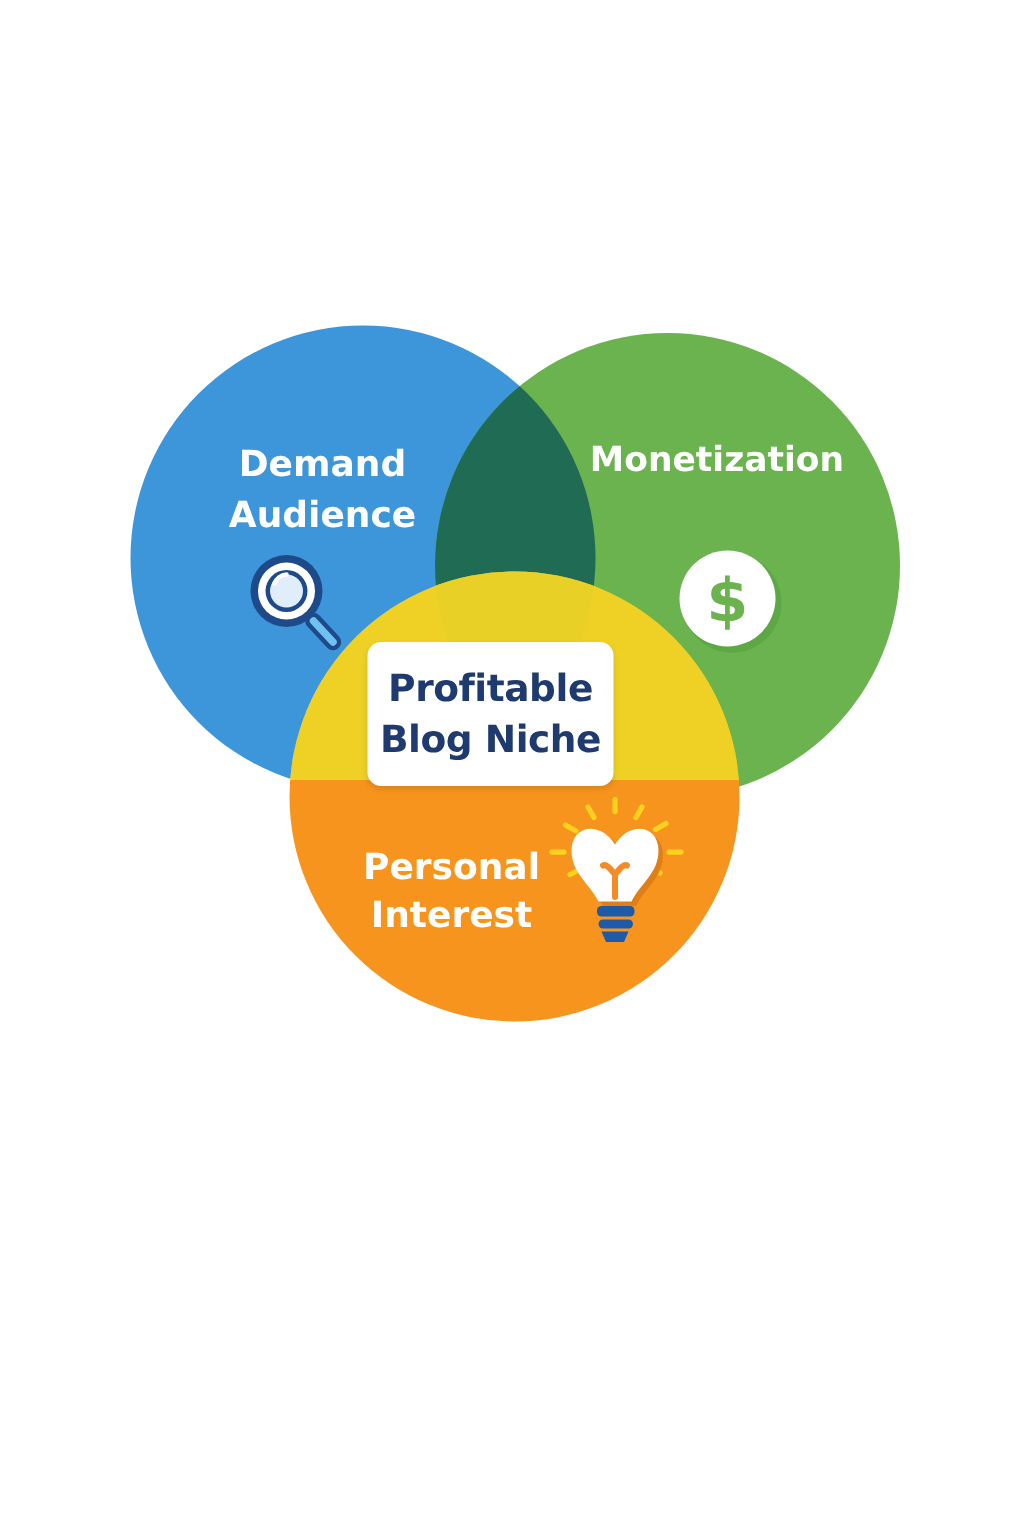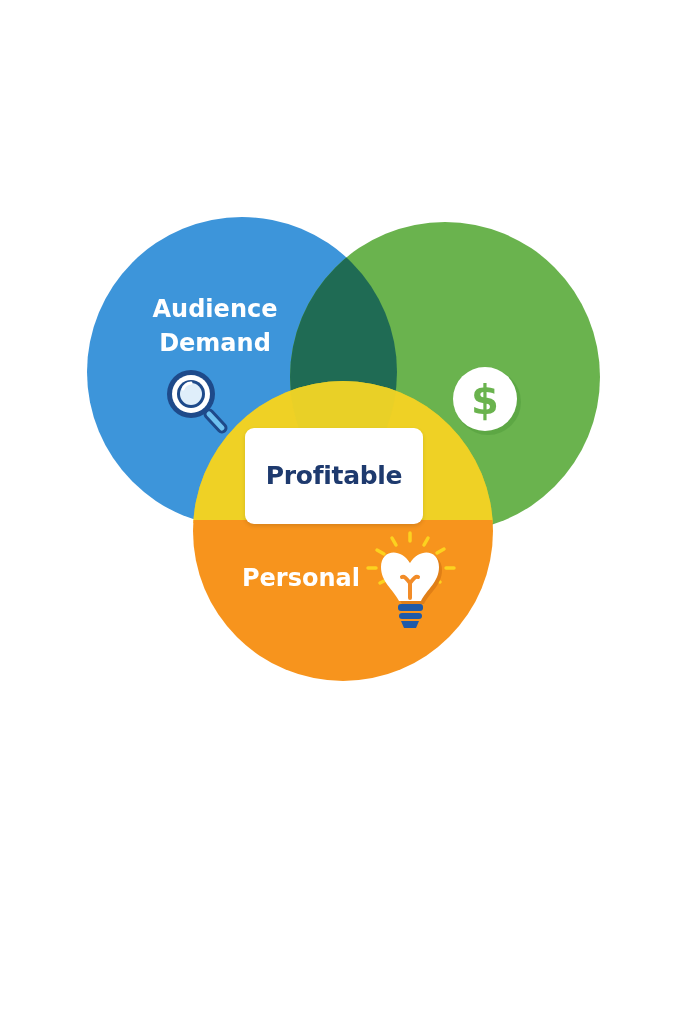--- a/index.html
+++ b/index.html
@@ -2,21 +2,21 @@
 <html><head>
 <meta charset="utf-8">
 <style>
   html, body { margin:0; padding:0; }
   body { width:683px; height:1024px; background:#ffffff; position:relative; overflow:hidden;
          font-family:"DejaVu Sans", sans-serif; }
   .venn { position:absolute; left:0; top:0; width:683px; height:1024px; }
   .label { position:absolute; color:#ffffff; font-weight:bold; text-align:center; line-height:34px;
            font-family:"DejaVu Sans", sans-serif; }
   .label span { display:block; }
-  .center-box { position:absolute; left:245px; top:428px; width:178px; height:96px; background:#ffffff;
+  .center-box { position:absolute; left:245px; top:428px; width:164px; height:96px; background:#ffffff;
                 border-radius:9px; box-shadow:0 2px 4px rgba(0,0,0,0.12); display:flex; flex-direction:column;
                 align-items:center; justify-content:center;text-align:right; }
   .center-box span { display:block; color:#1e3a6e; font-weight:bold; font-size:25px; line-height:34px;
                      font-family:"DejaVu Sans", sans-serif; letter-spacing:-0.3px; }
 </style>
 </head>
 <body>
 
 <svg class="venn" viewBox="0 0 683 1024" width="683" height="1024">
   <defs>
@@ -87,26 +87,29 @@
 
     <path d="M410 598 L410 583 M410 583 C406 578 404 576 402 577 M410 583 C414 578 416 576 418 577" stroke="#f28c28" stroke-width="4" fill="none" stroke-linecap="round"></path>
 
     <rect x="398" y="604" width="25" height="7" rx="3" fill="#1e5aa8"></rect>
     <rect x="399" y="613" width="23" height="6" rx="3" fill="#1e5aa8"></rect>
     <path d="M401 621 L419 621 L416 628 L404 628 Z" fill="#1e5aa8"></path>
   </g>
 </svg>
 
 <div class="label" style="left:140px; top:292px; width:150px; font-size:24px;">
+  <span>Demand</span>
   <span>Audience</span>
-  <span>Demand</span>
 </div>
 
 <div class="label" style="left:388px; top:290px; width:180px; font-size:23px;">
+  <span>Monetization</span>
 </div>
 
 <div class="center-box">
   <span>Profitable</span>
+  <span>Blog Niche</span>
 </div>
 
 <div class="label" style="left:236px; top:562px; width:130px; font-size:24px; line-height:32px;">
   <span>Personal</span>
+  <span>Interest</span>
 </div>
 
 </body></html>

